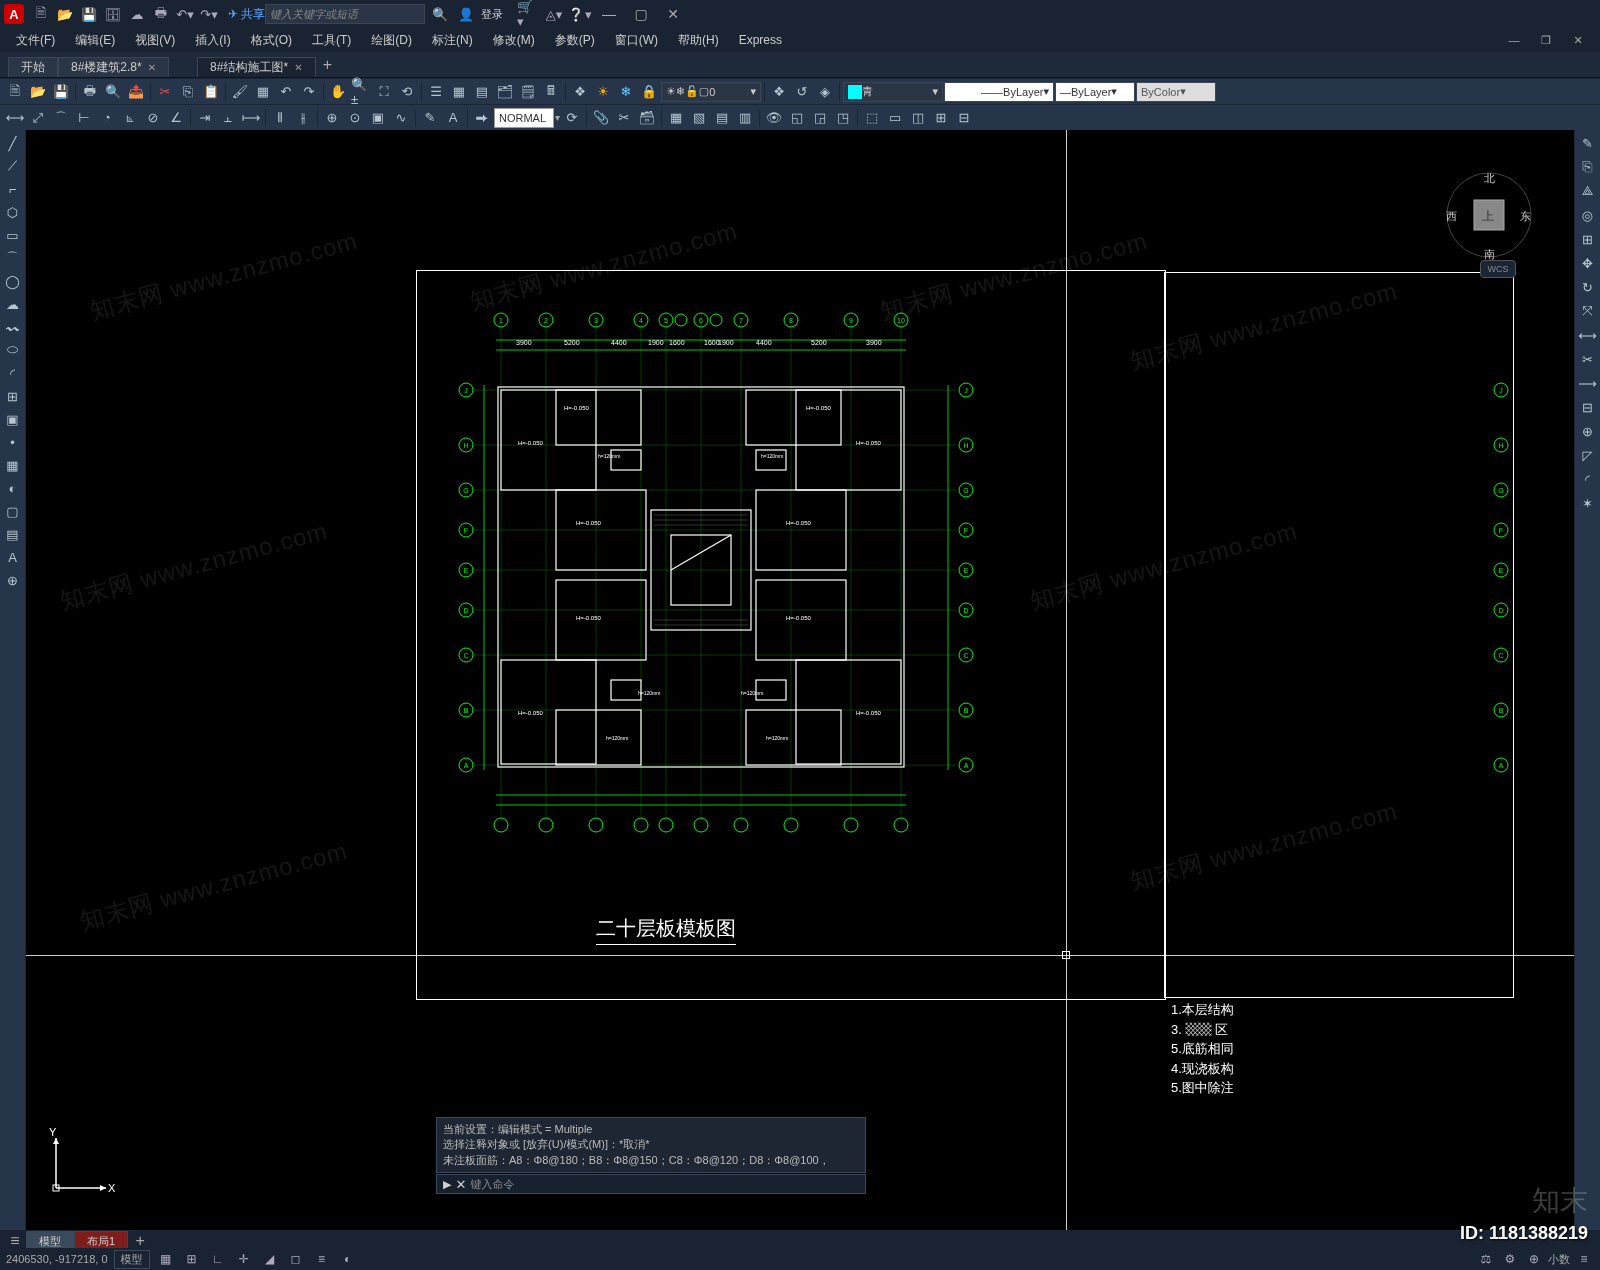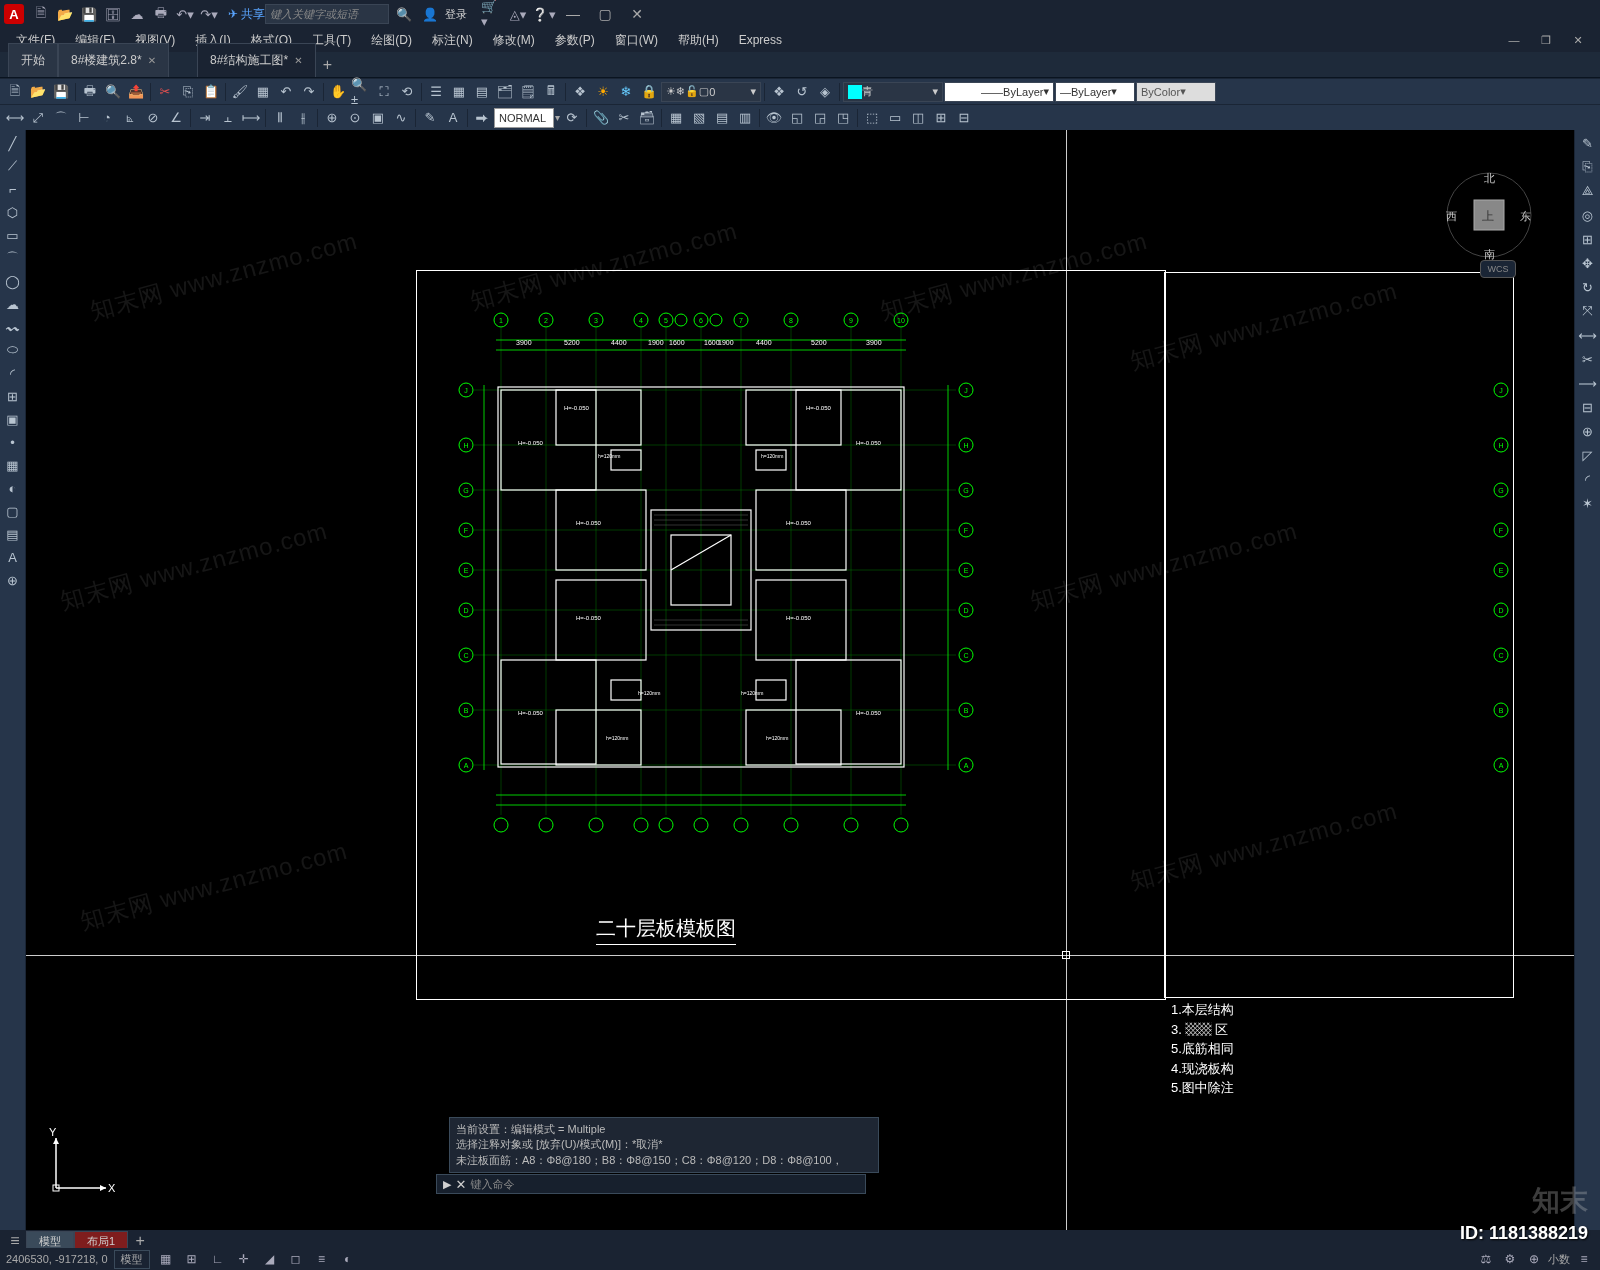--- a/index.html
+++ b/index.html
@@ -6,31 +6,31 @@
 body { width: 1600px; height: 1270px; background: #1e2a3a; color: #d0d0d0; font-size: 12px; overflow: hidden; position: relative; }
 
 
 .title-bar { height: 28px; background: #1a2332; display: flex; align-items: center; padding: 0 4px; }
 .app-icon { width: 20px; height: 20px; background: #cc0000; border-radius: 3px; display: flex; align-items: center; justify-content: center; color: white; font-weight: bold; font-size: 13px; margin-right: 6px; }
 .qat { display: flex; gap: 2px; }
 .qat-btn { width: 22px; height: 22px; display: flex; align-items: center; justify-content: center; color: #aab; font-size: 13px; cursor: pointer; }
 .share-btn { color: #5aa5ff; font-size: 12px; margin-left: 8px; display: flex; align-items: center; gap: 3px; }
 .title-center { flex: 1; text-align: center; font-size: 12px; color: #aaa; }
 .title-right { display: flex; align-items: center; gap: 4px; }
-.search-box { width: 124px; height: 20px; background: #2a3545; border: 1px solid #3a4555; padding: 0 4px; color: #888; font-size: 11px; display: flex; align-items: center; font-style: italic; }
+.search-box { width: 160px; height: 20px; background: #2a3545; border: 1px solid #3a4555; padding: 0 4px; color: #888; font-size: 11px; display: flex; align-items: center; font-style: italic; }
 .win-btn { width: 28px; height: 28px; display: flex; align-items: center; justify-content: center; color: #aaa; font-size: 14px; cursor: pointer; }
 
 
 .menu-bar { height: 24px; background: #1a2332; display: flex; align-items: center; padding: 0 8px; gap: 4px; }
 .menu-item { padding: 2px 8px; font-size: 12px; color: #ccc; cursor: pointer; }
 .menu-right { margin-left: auto; display: flex; gap: 4px; }
 
 
 .doc-tabs { height: 26px; background: #1e2a3a; display: flex; align-items: flex-end; padding-left: 8px; gap: 0; border-bottom: 1px solid #0a1420; }
-.doc-tab { height: 34px; padding: 0 12px; background: #2a3545; border: 1px solid #3a4555; border-bottom: none; display: flex; align-items: center; gap: 6px; font-size: 12px; color: #ccc; cursor: pointer; position: relative; }
+.doc-tab { height: 20px; padding: 0 12px; background: #2a3545; border: 1px solid #3a4555; border-bottom: none; display: flex; align-items: center; gap: 6px; font-size: 12px; color: #ccc; cursor: pointer; position: relative; }
 .doc-tab.active { background: #1a2332; margin-left: 28px; }
 .doc-tab .close-x { font-size: 10px; color: #999; }
 .doc-tab-add { width: 24px; height: 24px; display: flex; align-items: center; justify-content: center; font-size: 16px; color: #aaa; cursor: pointer; }
 
 
 .toolbar-row { height: 26px; background: #26354a; border-top: 1px solid #1a2535; display: flex; align-items: center; padding: 0 4px; gap: 1px; }
 .tb-btn { width: 22px; height: 22px; display: flex; align-items: center; justify-content: center; font-size: 13px; color: #b8c4d0; cursor: pointer; border: 1px solid transparent; }
 .tb-sep { width: 1px; height: 18px; background: #1a2535; margin: 0 2px; }
 .tb-dropdown { height: 20px; background: #2a3545; border: 1px solid #3a4555; padding: 0 4px; color: #ccc; font-size: 11px; display: flex; align-items: center; cursor: pointer; }
 .tb-dropdown.layer { width: 100px; }
@@ -60,37 +60,37 @@
 .title-text { position: absolute; left: 570px; top: 785px; color: #fff; font-size: 20px; border-bottom: 1px solid #fff; padding-bottom: 2px; }
 .notes { position: absolute; left: 400px; top: 815px; color: #fff; font-size: 13px; line-height: 1.5; }
 .notes2 { position: absolute; left: 1145px; top: 870px; color: #fff; font-size: 13px; line-height: 1.5; }
 
 .ucs-icon { position: absolute; left: 20px; bottom: 40px; width: 70px; height: 70px; }
 
 .viewcube { position: absolute; right: 40px; top: 40px; width: 90px; height: 90px; }
 .nav-disc { position: absolute; right: 58px; top: 130px; width: 36px; height: 18px; border: 1px solid #555; border-radius: 4px; background: #1a2535; font-size: 9px; color: #888; display: flex; align-items: center; justify-content: center; }
 
 
-.cmd-overlay { position: absolute; left: 410px; bottom: 65px; width: 430px; background: rgba(35,45,60,0.85); border: 1px solid #3a4a5a; padding: 4px 6px; font-size: 11px; color: #bbb; line-height: 1.4; margin-left: 13px; }
+.cmd-overlay { position: absolute; left: 410px; bottom: 65px; width: 430px; background: rgba(35,45,60,0.85); border: 1px solid #3a4a5a; padding: 4px 6px; font-size: 11px; color: #bbb; line-height: 1.4; }
 .cmd-line { position: absolute; left: 410px; bottom: 44px; width: 430px; height: 20px; background: rgba(25,35,50,0.9); border: 1px solid #3a4a5a; display: flex; align-items: center; padding: 0 6px; gap: 4px; font-size: 11px; }
 
 
 .layout-tabs { position: absolute; left: 0; bottom: 18px; height: 22px; width: 100%; background: #1a2332; display: flex; align-items: center; padding-left: 4px; gap: 0; }
 .hamburger { width: 22px; font-size: 16px; display: flex; align-items: center; justify-content: center; color: #aaa; }
 .layout-tab { padding: 2px 12px; background: #7f1d1d; border: 1px solid #3a4555; font-size: 11px; cursor: pointer; }
 .layout-tab.active { background: #3a4a5a; }
 
 
 .status-bar { position: absolute; left: 0; bottom: 0; right: 0; height: 22px; background: #1a2332; display: flex; align-items: center; padding: 0 6px; gap: 6px; font-size: 11px; color: #aaa; }
 .status-right { margin-left: auto; display: flex; gap: 4px; align-items: center; }
 .st-btn { width: 20px; height: 18px; display: flex; align-items: center; justify-content: center; font-size: 12px; color: #aab; cursor: pointer; }
 
 
 .watermark { position: absolute; color: rgba(120,120,120,0.18); font-size: 24px; pointer-events: none; transform: rotate(-15deg); letter-spacing: 1px; }
-.brand-bottom { position: absolute; right: 12px; bottom: 50px; color: rgba(200,200,200,0.3); font-size: 28px; font-weight: bold; }
+.brand-bottom { position: absolute; right: 12px; bottom: 50px; color: rgba(200,200,200,0.3); font-size: 28px; font-weight: normal; }
 .id-text { position: absolute; right: 12px; bottom: 26px; color: #fff; font-size: 18px; font-weight: bold; text-shadow: 1px 1px 2px #000; }
 
 .color-swatch { width: 14px; height: 14px; display: inline-block; }
 .sw-cyan { background: #00ffff; }
 
 svg text { font-family: Arial; }
 </style>
 </head>
 <body>
 

